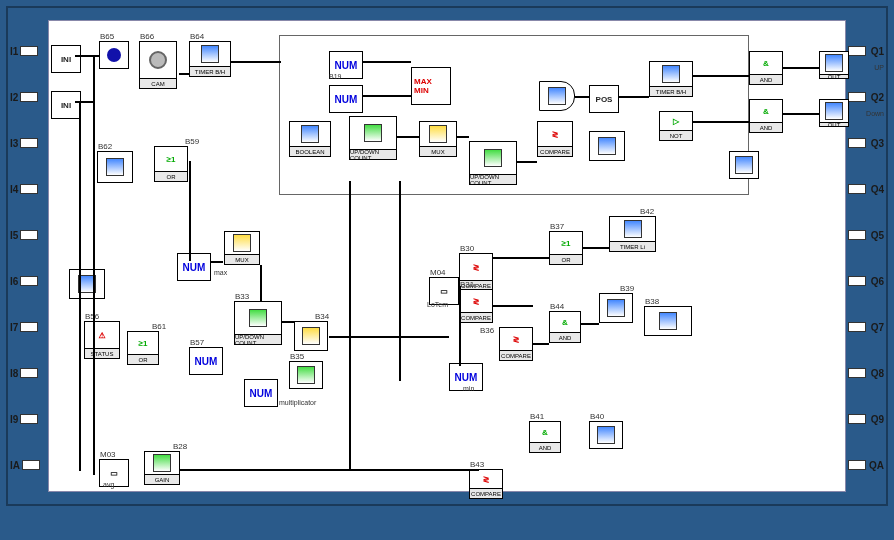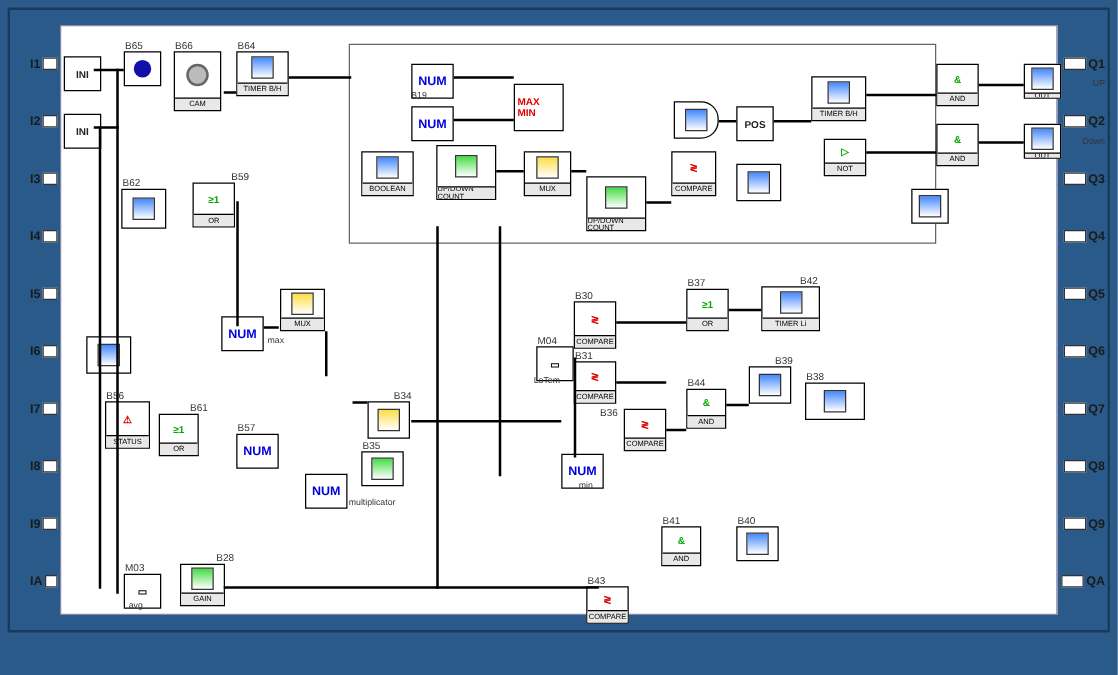--- a/index.html
+++ b/index.html
@@ -4,22 +4,22 @@
 <style>
 *{margin:0;padding:0;box-sizing:border-box}
 body{font-family:Arial,sans-serif;font-size:9px;background:#2a5a8a;overflow:hidden}
 .frame{position:relative;width:894px;height:540px;background:#2a5a8a}
 .chip{position:absolute;left:6px;top:6px;right:6px;bottom:34px;background:#2a5a8a;border:2px solid #1a3a5a}
 .canvas{position:absolute;left:40px;top:12px;right:40px;bottom:12px;background:#fff;border:1px solid #88a}
 .io-col{position:absolute;top:20px;width:40px}
 .io-left{left:0}
 .io-right{right:0}
 .io-port{display:flex;align-items:center;height:46px;color:#1a1a1a;font-size:10px;font-weight:bold}
-.io-left .io-port{justify-content:flex-start;padding-left:16px}
-.io-right .io-port{justify-content:flex-end;padding-right:2px}
+.io-left .io-port{justify-content:flex-start;padding-left:2px}
+.io-right .io-port{justify-content:space-between;padding-right:2px}
 .pin{width:18px;height:10px;background:#fff;border:1px solid #333;margin:0 2px}
 .blk{position:absolute;border:1px solid #000;background:#fff;min-width:30px;min-height:28px;display:flex;flex-direction:column}
 .blk-body{flex:1;display:flex;align-items:center;justify-content:center;padding:2px;font-size:8px;font-weight:bold}
 .blk-footer{height:10px;background:#e8e8e8;border-top:1px solid #000;font-size:6px;display:flex;align-items:center;justify-content:center;overflow:hidden}
 .blk-lbl{position:absolute;top:-10px;left:0;font-size:8px;color:#333;white-space:nowrap}
 .txt-num{color:#00d;font-weight:bold;font-size:10px}
 .txt-red{color:#d00;font-weight:bold}
 .txt-green{color:#0a0;font-weight:bold}
 .txt-dark{color:#222}
 .bx{position:absolute;border:1px solid #666;background:transparent}
@@ -298,20 +298,27 @@
       <div class="blk" style="left:78px;top:310px;width:32px;height:34px">
         <span class="blk-lbl" style="left:24px">B61</span>
         <div class="blk-body txt-green">≥1</div>
         <div class="blk-footer">OR</div>
       </div>
 
       <div class="blk" style="left:140px;top:326px;width:34px;height:20px">
         <span class="blk-lbl">B57</span>
         <div class="blk-body txt-num">NUM</div>
       </div>
+      <div class="blk" style="left:185px;top:280px;width:48px;height:44px">
+        <span class="blk-lbl">B33</span>
+        <div class="blk-body">
+            <span class="iconbox ico-green"></span>
+          </div>
+        <div class="blk-footer">UP/DOWN COUNT</div>
+      </div>
       <div class="blk" style="left:245px;top:300px;width:34px;height:30px">
         <span class="blk-lbl" style="left:20px">B34</span>
         <div class="blk-body">
             <span class="iconbox ico-yellow"></span>
           </div>
       </div>
       <div class="blk" style="left:240px;top:340px;width:34px;height:26px">
         <span class="blk-lbl">B35</span>
         <div class="blk-body">
             <span class="iconbox ico-green"></span>
@@ -321,21 +328,21 @@
           <div class="blk-body txt-num">NUM</div>
         </div>
       <div class="subtxt" style="left:230px;top:378px">multiplicator</div>
 
       <div class="blk" style="left:380px;top:256px;width:30px;height:22px">
         <span class="blk-lbl">M04</span>
         <div class="blk-body">▭</div>
       </div>
       <div class="subtxt" style="left:378px;top:280px">LoTem</div>
 
-      <div class="blk" style="left:410px;top:220px;width:34px;height:38px">
+      <div class="blk" style="left:410px;top:232px;width:34px;height:38px">
         <span class="blk-lbl">B30</span>
         <div class="blk-body txt-red">≷</div>
         <div class="blk-footer">COMPARE</div>
       </div>
       <div class="blk" style="left:410px;top:268px;width:34px;height:34px">
         <span class="blk-lbl">B31</span>
         <div class="blk-body txt-red">≷</div>
         <div class="blk-footer">COMPARE</div>
       </div>
 
@@ -347,21 +354,21 @@
         <span class="blk-lbl" style="top:-2px;left:-20px">B36</span>
         <div class="blk-body txt-red">≷</div>
         <div class="blk-footer">COMPARE</div>
       </div>
 
       <div class="blk" style="left:500px;top:210px;width:34px;height:34px">
         <span class="blk-lbl">B37</span>
         <div class="blk-body txt-green">≥1</div>
         <div class="blk-footer">OR</div>
       </div>
-      <div class="blk" style="left:560px;top:208px;width:47px;height:36px">
+      <div class="blk" style="left:560px;top:195px;width:47px;height:36px">
         <span class="blk-lbl" style="left:30px">B42</span>
         <div class="blk-body">
             <span class="iconbox ico-blue"></span>
           </div>
         <div class="blk-footer">TIMER Li</div>
       </div>
 
       <div class="blk" style="left:500px;top:290px;width:32px;height:32px">
         <span class="blk-lbl">B44</span>
         <div class="blk-body txt-green">&amp;</div>

